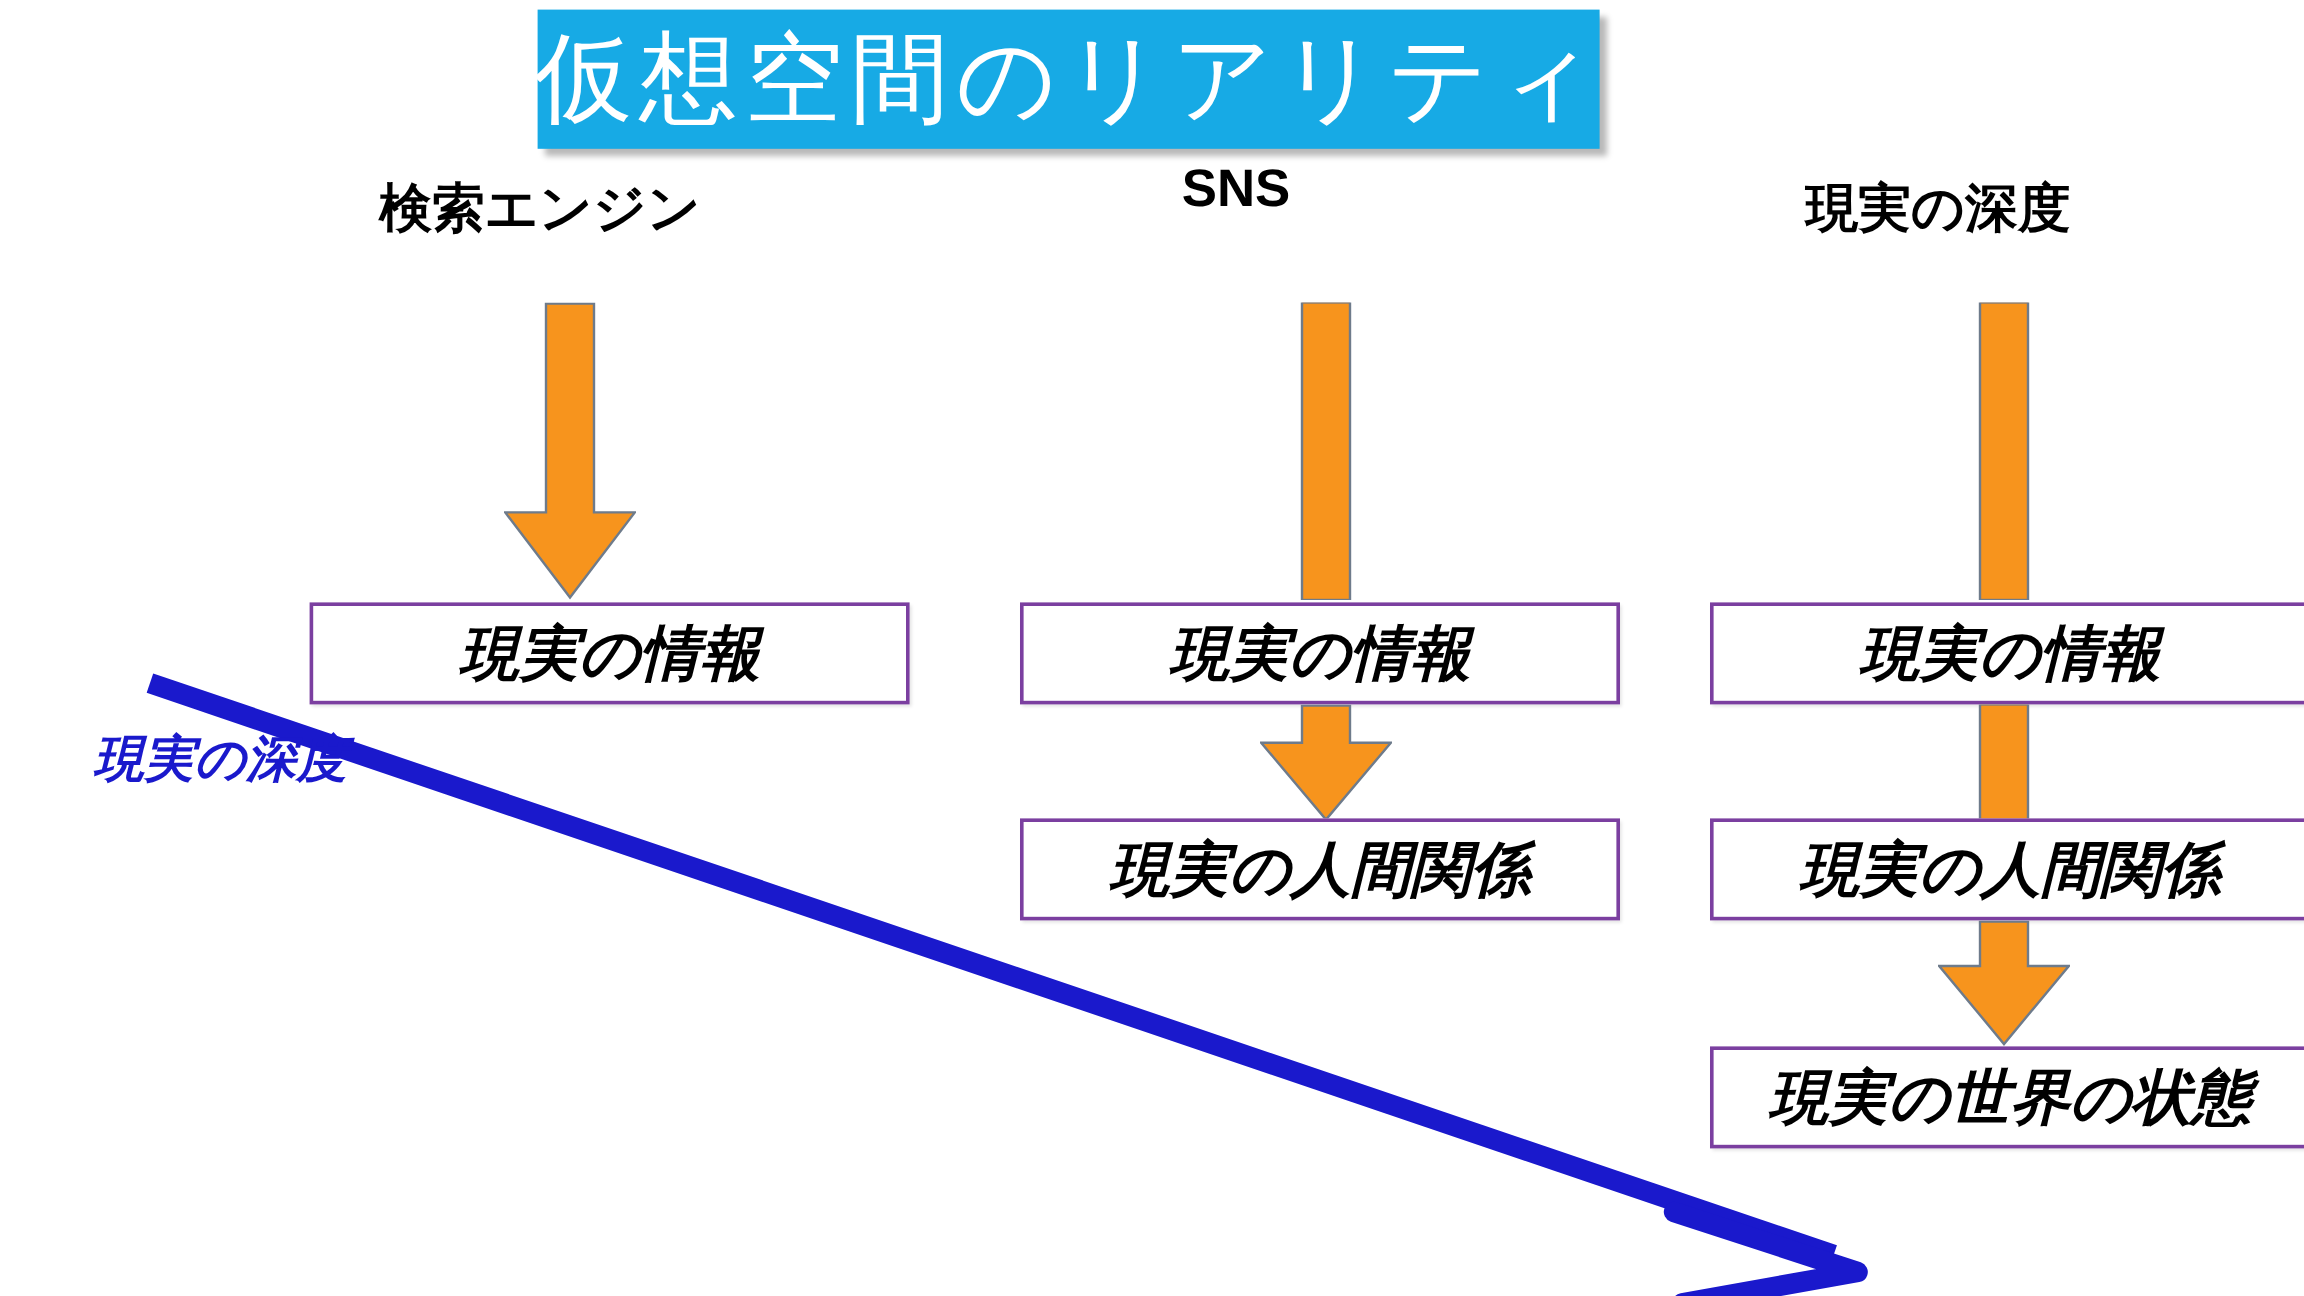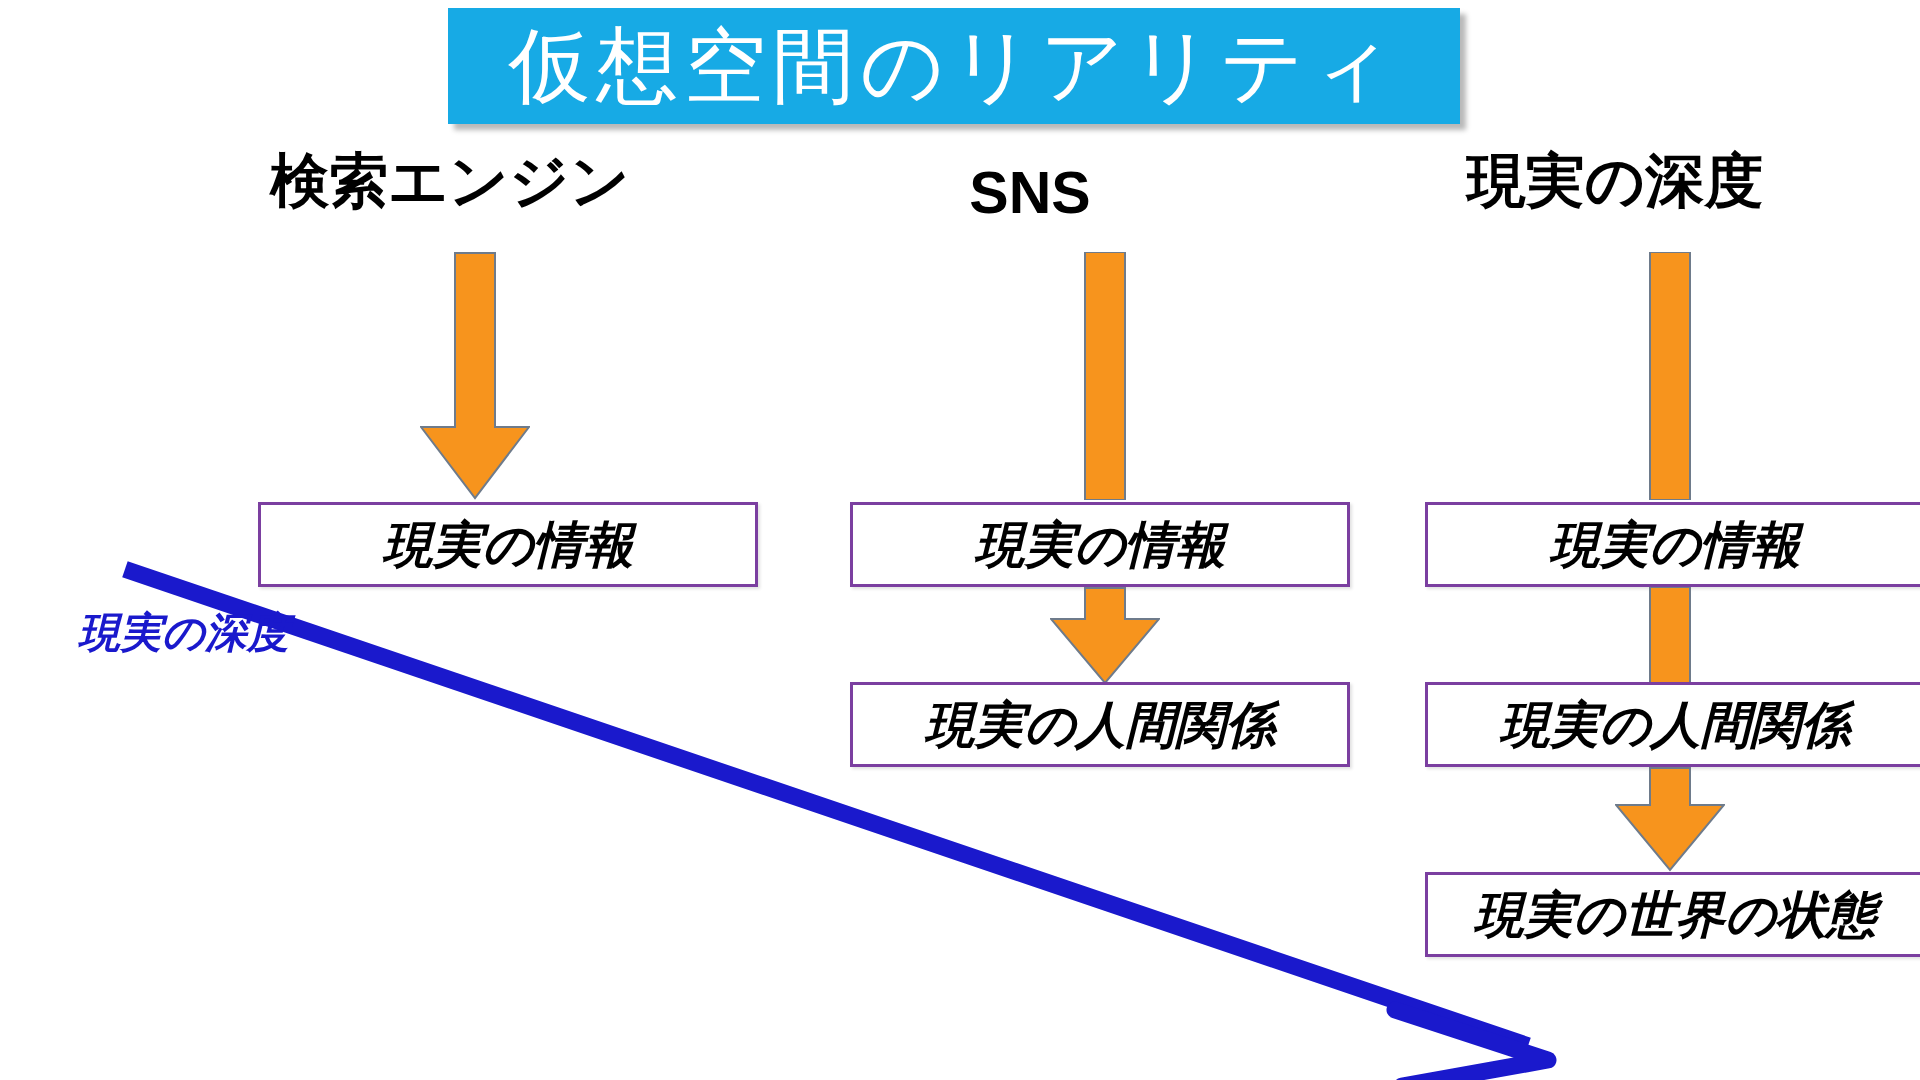--- a/index.html
+++ b/index.html
@@ -16,42 +16,42 @@
     height: 1080px;
     background: #ffffff;
     overflow: hidden;
   }
 
   
   .title-banner {
     position: absolute;
     left: 448px;
     top: 8px;
-    width: 1012px;
+    width: 885px;
     height: 116px;
     background: #17AAE5;
     box-shadow: 6px 6px 5px rgba(0,0,0,0.28);
     display: flex;
     align-items: center;
     justify-content: center;
   }
   .title-text {
     color: #ffffff;
     font-size: 82px;
     line-height: 1;
     letter-spacing: 6px;
     font-weight: 400;
     white-space: nowrap;
   }
 
   
   .col-header {
     position: absolute;
     text-align: center;
-    font-size: 59px;
+    font-size: 44px;
     font-weight: 700;
     color: #000000;
     white-space: nowrap;
     line-height: 1;
   }
 
   
   .arrow-down {
     position: absolute;
   }
@@ -102,21 +102,21 @@
 <body>
 
 <div id="slide">
 
   <div class="title-banner">
     <span class="title-text">仮想空間のリアリティ</span>
   </div>
 
   <div class="col-header" style="left:250px; top:152px; width:400px;">検索エンジン</div>
 
-  <div class="col-header" style="left:880px; top:164px; width:300px;">SNS</div>
+  <div class="col-header" style="left:880px; top:136px; width:300px;">SNS</div>
 
   <div class="col-header" style="left:1440px; top:152px; width:350px;">現実の深度</div>
 
   <div class="arrow-down" style="left:420px; top:252px;">
     <svg width="110" height="248" viewBox="0 0 110 248">
       <polygon points="35,1 75,1 75,175 109,175 55,246 1,175 35,175" fill="#F7941D" stroke="#6E7B8B" stroke-width="2"></polygon>
     </svg>
   </div>
 
   <div class="box" style="left:258px; top:502px; width:500px; height:85px;">

